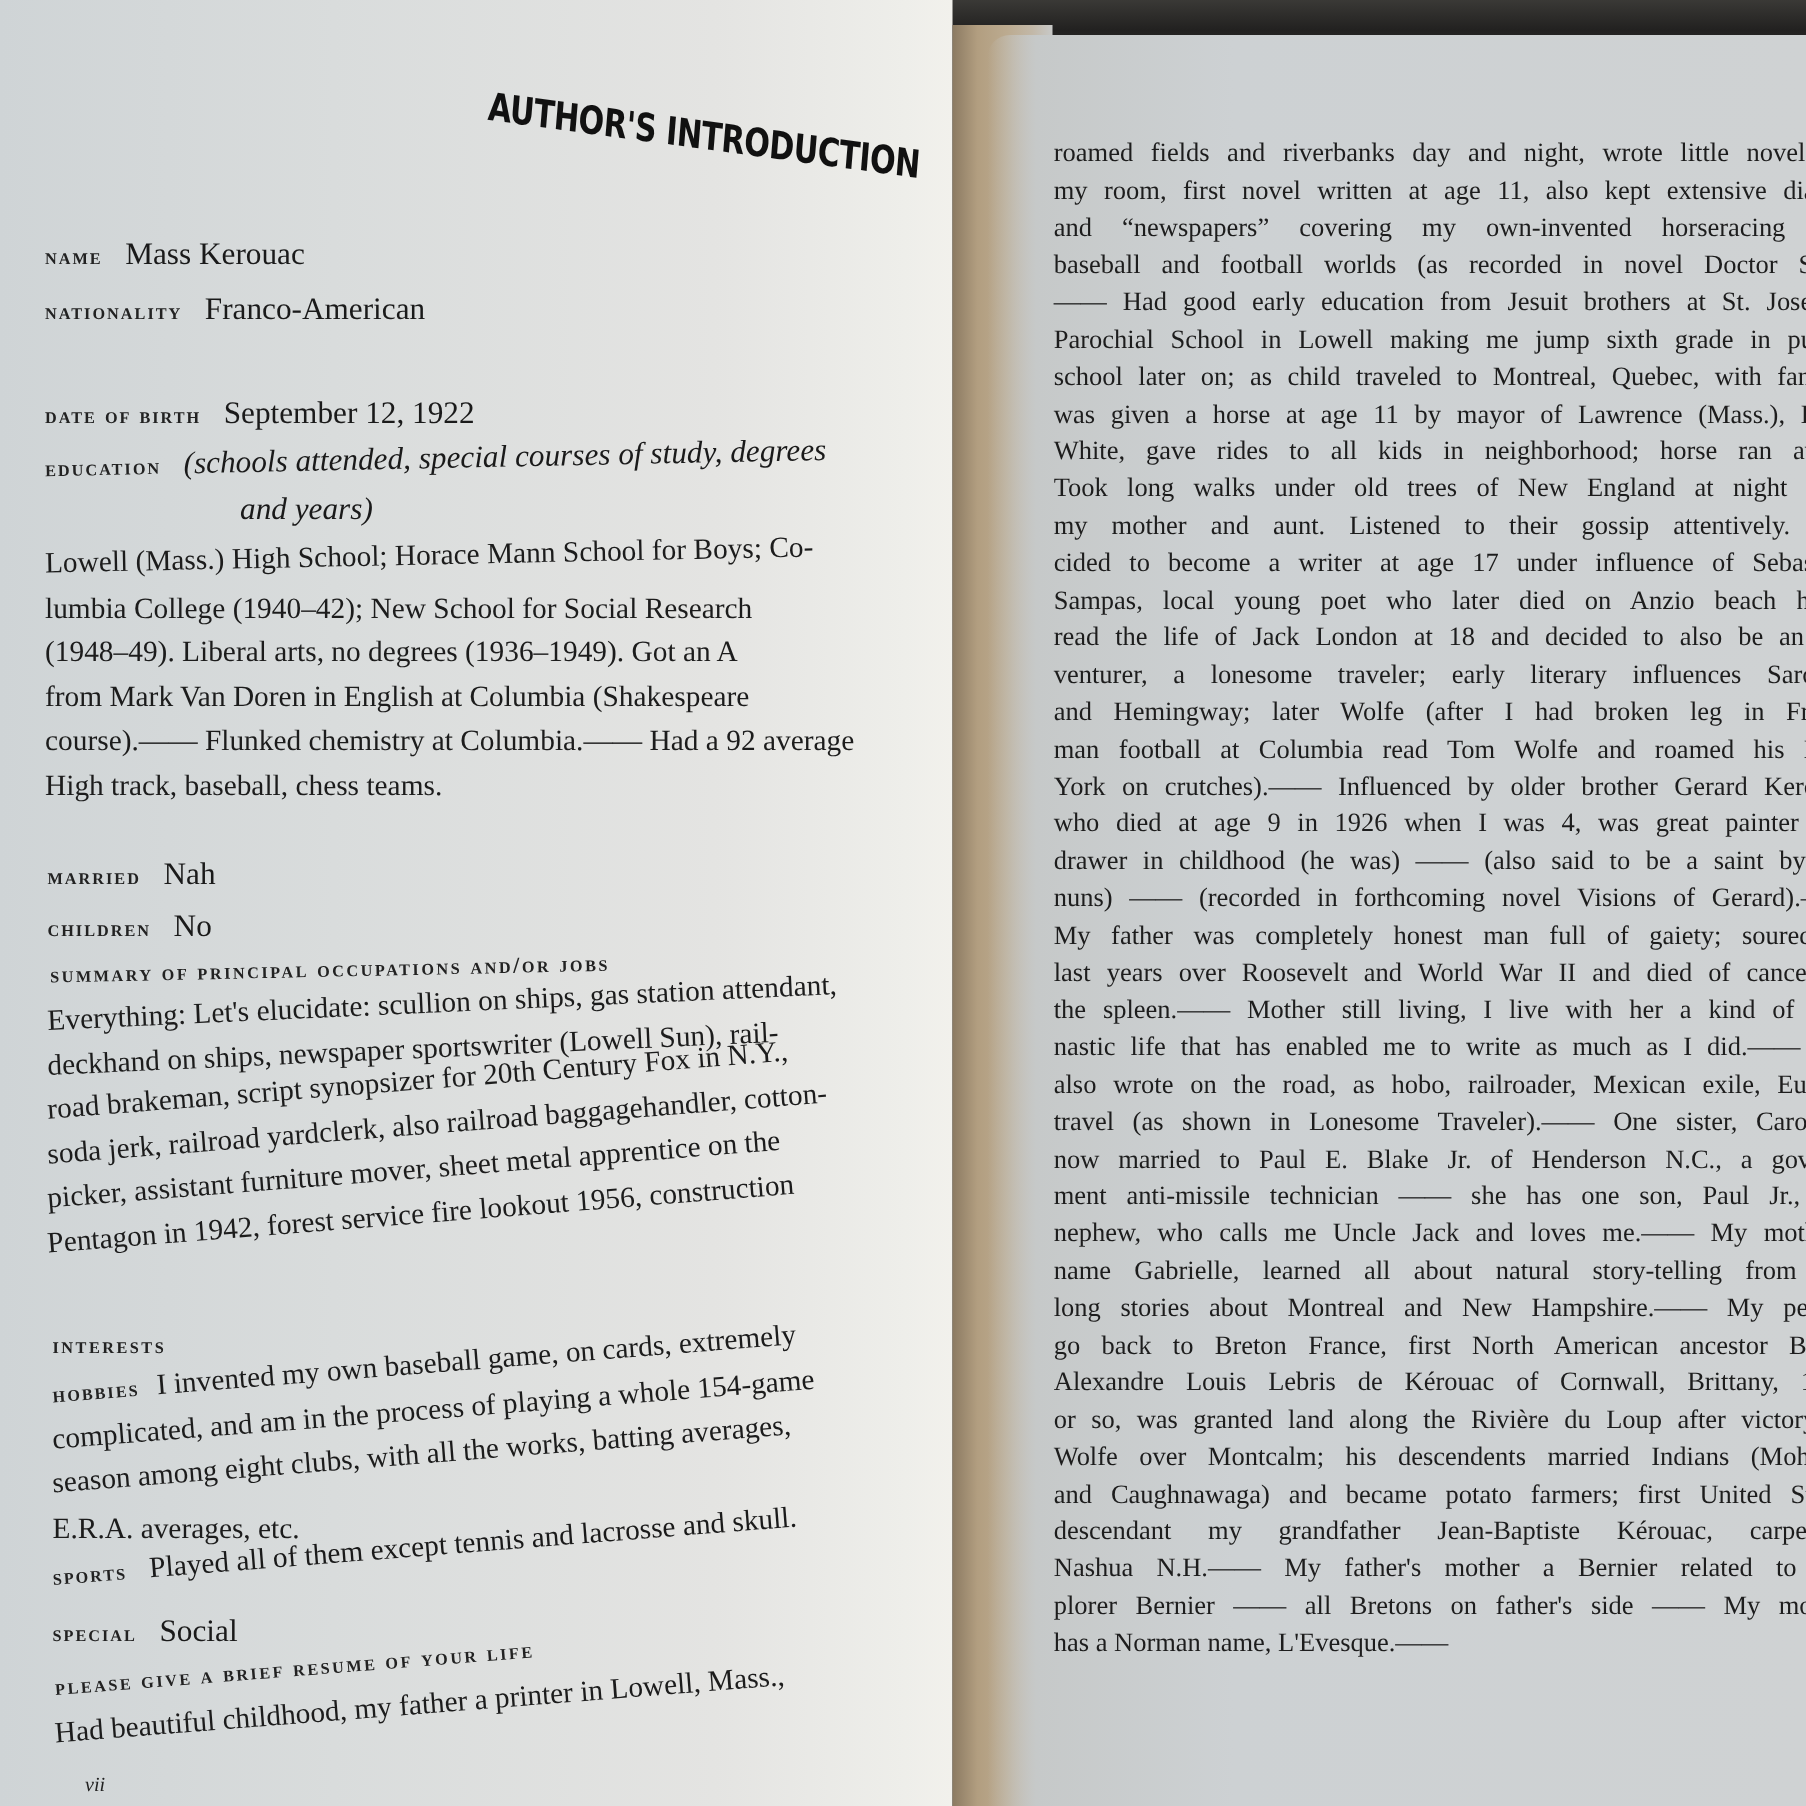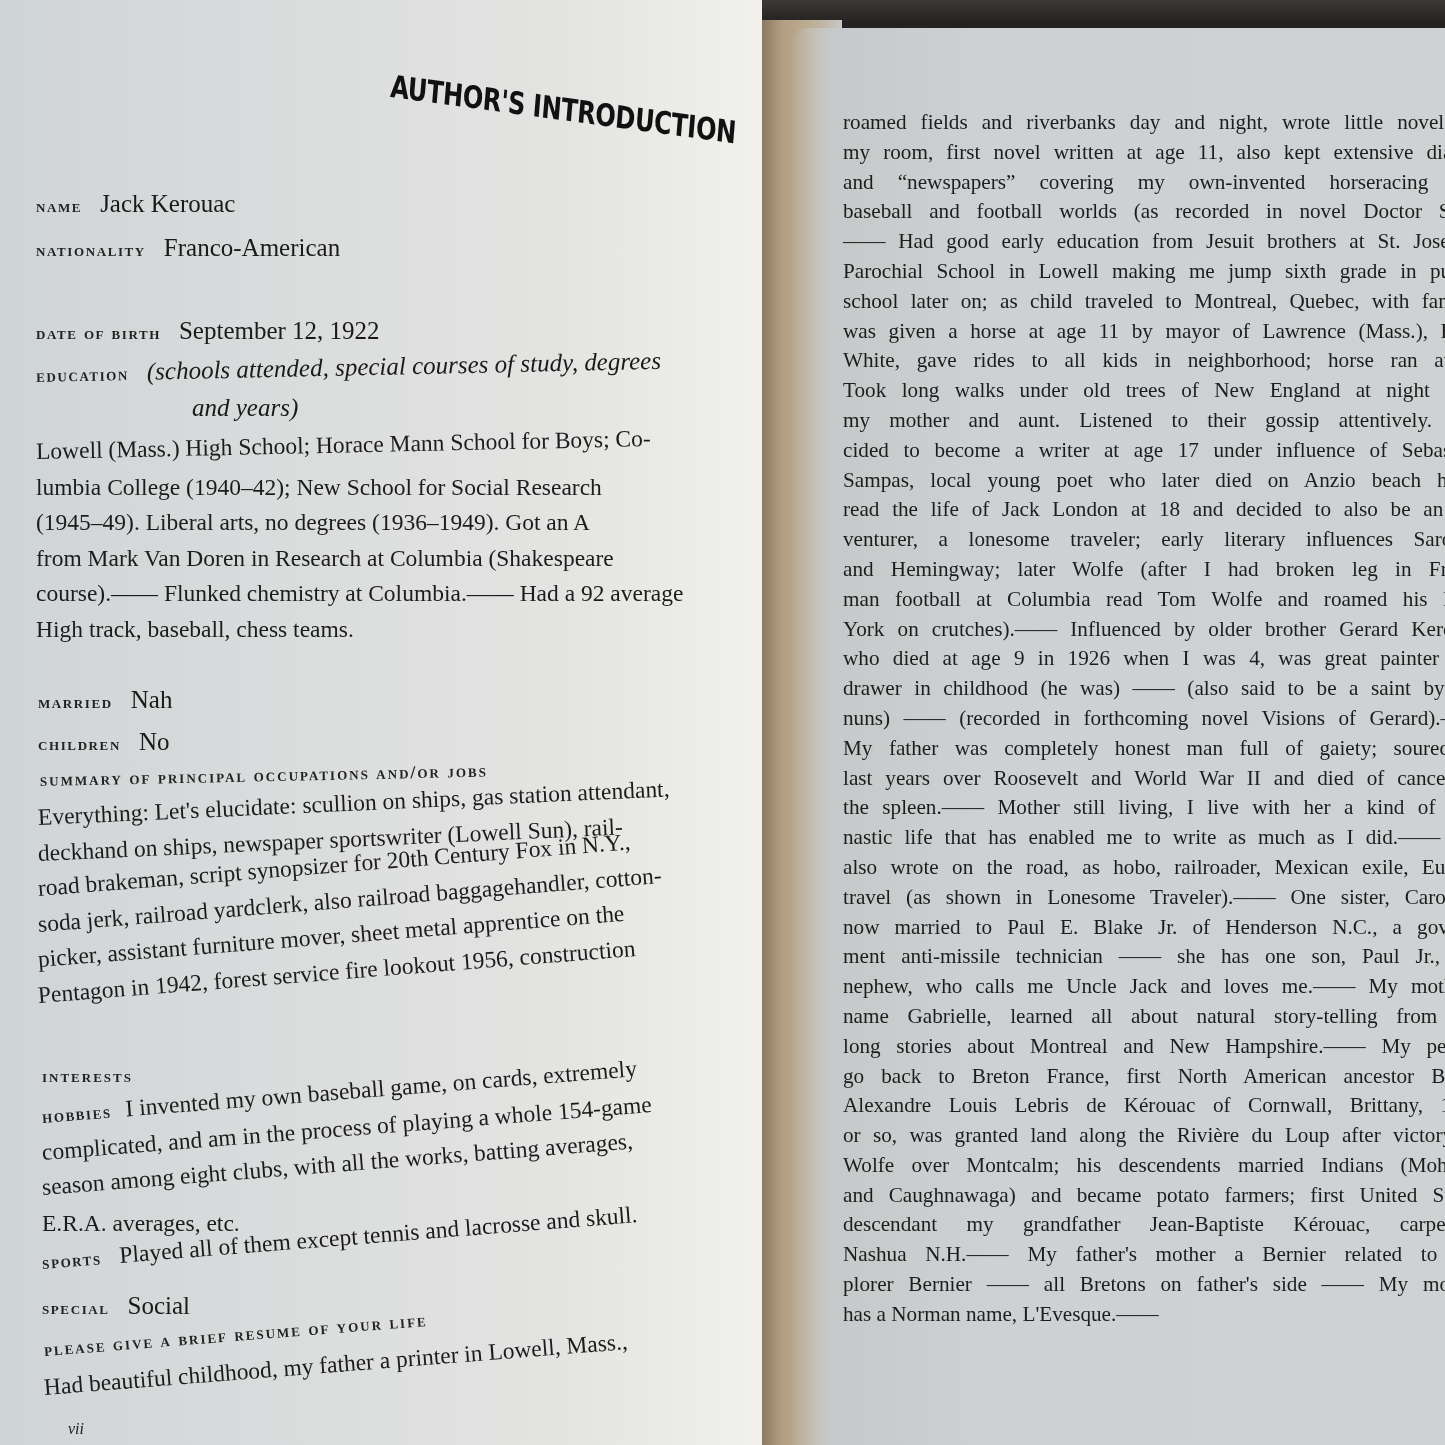--- a/index.html
+++ b/index.html
@@ -70,43 +70,43 @@
 </head>
 <body>
 
 <div class="table-top"></div>
 
 <div class="left-page">
   <div class="chapter-title">AUTHOR'S INTRODUCTION</div>
 
   <div class="field" style="top:190px">
     <span class="label">name</span>
-    <span class="value">Jack Kerouac</span>
+    <span class="value">Mass Kerouac</span>
   </div>
   <div class="field" style="top:234px">
     <span class="label">nationality</span>
     <span class="value">Franco-American</span>
   </div>
   <div class="field" style="top:317px">
     <span class="label">date of birth</span>
     <span class="value">September 12, 1922</span>
   </div>
   <div class="field curve1" style="top:360px">
     <span class="label">education</span>
     <span class="value italic">(schools attended, special courses of study, degrees</span>
   </div>
   <div class="field" style="top:394px; left:192px">
     <span class="value italic">and years)</span>
   </div>
 
   <div class="para" style="top:434px">
     <span class="line curve1">Lowell (Mass.) High School; Horace Mann School for Boys; Co-</span>
     <span class="line">lumbia College (1940–42); New School for Social Research</span>
-    <span class="line">(1945–49). Liberal arts, no degrees (1936–1949). Got an A</span>
-    <span class="line">from Mark Van Doren in Research at Columbia (Shakespeare</span>
+    <span class="line">(1948–49). Liberal arts, no degrees (1936–1949). Got an A</span>
+    <span class="line">from Mark Van Doren in English at Columbia (Shakespeare</span>
     <span class="line">course).—— Flunked chemistry at Columbia.—— Had a 92 average</span>
     <span class="line">High track, baseball, chess teams.</span>
   </div>
 
   <div class="field" style="top:686px; left:38px">
     <span class="label">married</span>
     <span class="value">Nah</span>
   </div>
   <div class="field" style="top:728px; left:38px">
     <span class="label">children</span>

